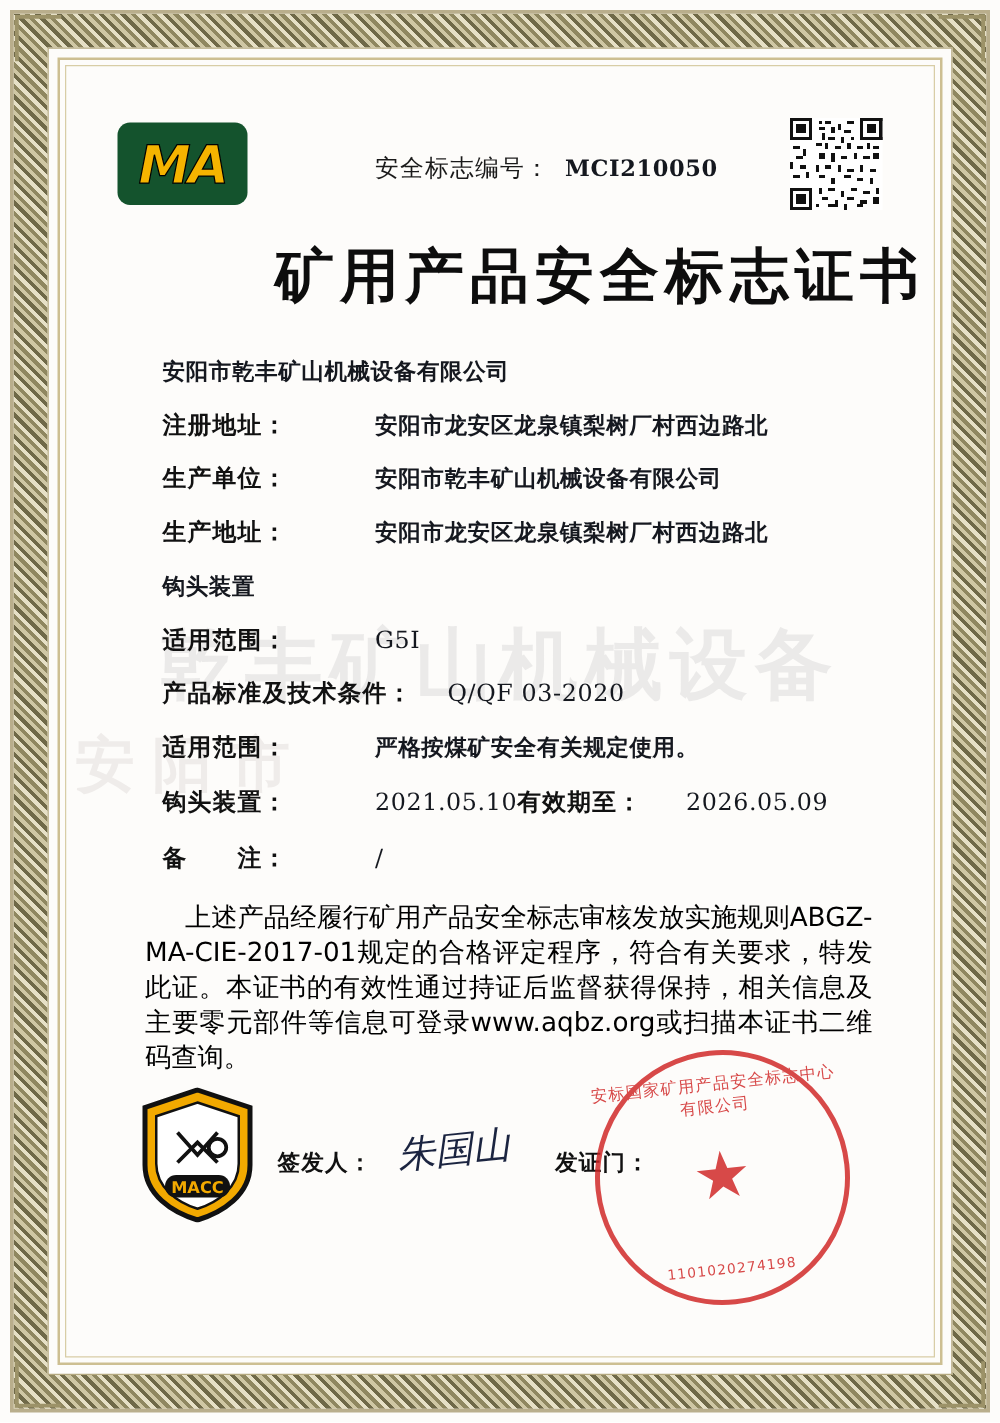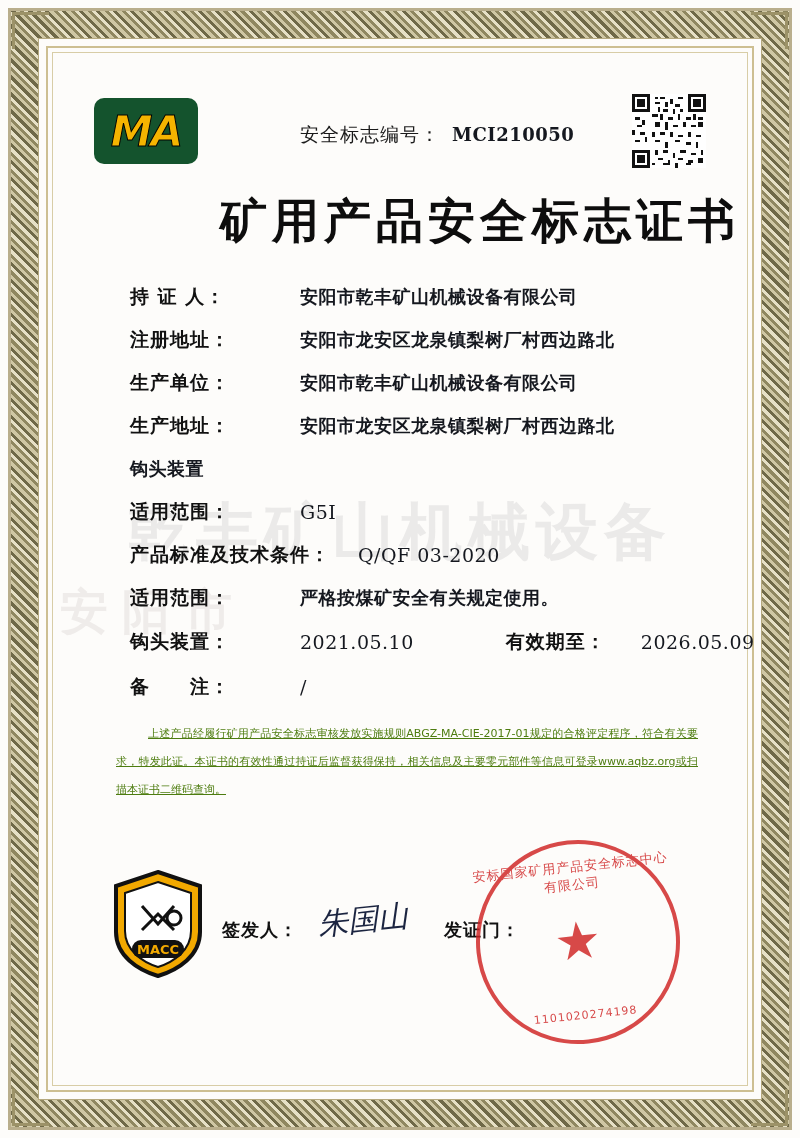--- a/index.html
+++ b/index.html
@@ -185,39 +185,37 @@
     font-family: "DejaVu Serif", serif;
     font-weight: normal;
     font-size: 19px;
   }
   .row-dual {
     display: flex;
     align-items: center;
     height: 46px;
   }
   .dual-right {
-    margin-left: 92px;
     display: flex;
     align-items: center;
   }
   .dual-right .lbl { width: 135px; }
 
   
   .statement {
     position: absolute;
     left: 56px;
     right: 42px;
     top: 660px;
-    font-size: 11px;
+    font-size: 21px;
     line-height: 28px;
-    color: #4d7c0f;
+    color: #000000;
     text-align: justify;
     font-family: "DejaVu Sans", sans-serif;
     text-indent: 32px;
-    text-decoration: underline;
   }
 
   
   .sign-area {
     position: absolute;
     left: 0; right: 0;
     top: 800px;
     height: 180px;
   }
   .macc-badge {
@@ -396,21 +394,20 @@
 
     <div class="cert-no">
       <span>安全标志编号：</span><span class="val">MCI210050</span>
     </div>
 
     <div class="doc-title">矿用产品安全标志证书</div>
 
     <div class="fields">
 
       <div class="row">
-        <span class="lbl">持 证 人：</span>
         <span class="val">安阳市乾丰矿山机械设备有限公司</span>
       </div>
 
       <div class="row">
         <span class="lbl">注册地址：</span>
         <span class="val">安阳市龙安区龙泉镇梨树厂村西边路北</span>
       </div>
 
       <div class="row">
         <span class="lbl">生产单位：</span>

